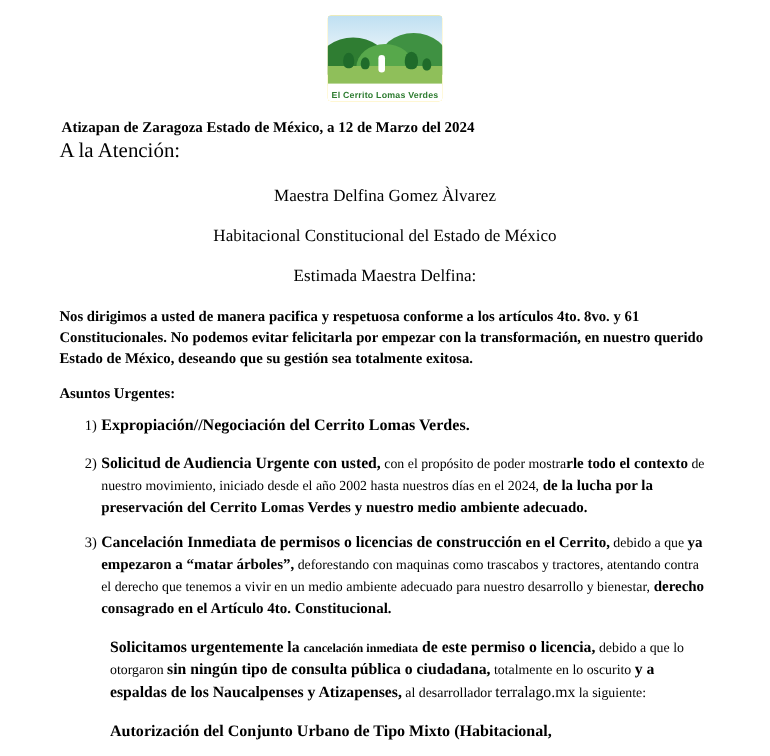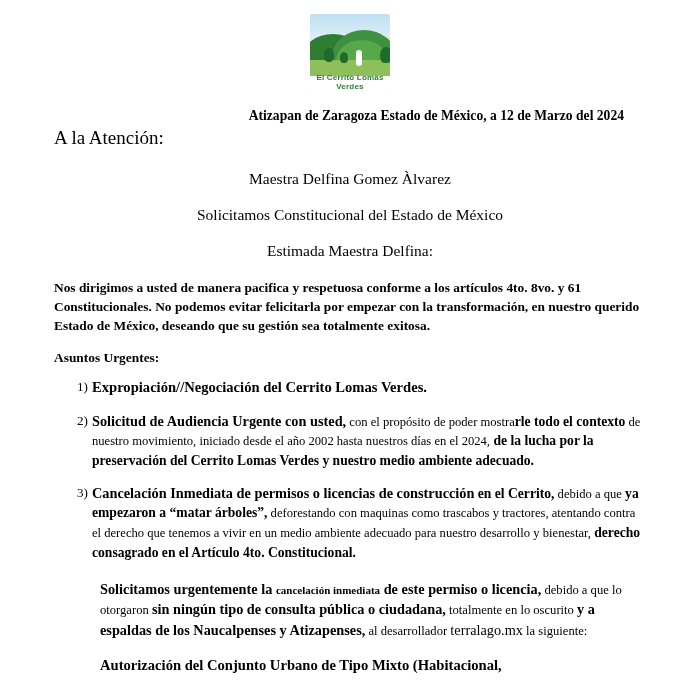--- a/index.html
+++ b/index.html
@@ -22,21 +22,21 @@
     box-sizing: border-box;
   }
   
   .logo-wrap {
     display: flex;
     justify-content: center;
     padding-top: 14px;
   }
   .logo {
     position: relative;
-    width: 80px;
+    width: 104px;
     height: 78px;
     border-radius: 3px;
     overflow: hidden;
     background: #fde047;
   }
   .logo .sky {
     position: absolute;
     left: 0; top: 0; right: 0; height: 46px;
     background: linear-gradient(#bfe0f2 0%, #e6f2f8 70%, #ffffff 100%);
   }
@@ -100,25 +100,24 @@
     letter-spacing: 0.2px;
   }
 
   
   .doc {
     padding: 0 56px 0 56px;
     font-size: 13.3px;
     line-height: 1.42;
   }
   .date-line {
-    text-align: right;
     font-weight: bold;
     font-size: 13.6px;
     margin-top: 14px;
-    margin-right: 20px;
+    margin-right: 4px;
   }
   .attention {
     font-weight: normal;
     font-size: 19px;
     margin-left: -2px;
   }
   .center-line {
     text-align: center;
     font-weight: normal;
     margin-top: 16px;
@@ -208,21 +207,21 @@
     </div>
   </div>
 
   <div class="doc">
 
     <div class="date-line">Atizapan de Zaragoza Estado de México, a 12 de Marzo del 2024</div>
 
     <div class="attention">A la Atención:</div>
 
     <div class="center-line c1">Maestra Delfina Gomez Àlvarez</div>
-    <div class="center-line c2">Solicitamos Constitucional del Estado de México</div>
+    <div class="center-line c2">Habitacional Constitucional del Estado de México</div>
     <div class="center-line c3">Estimada Maestra Delfina:</div>
 
     <div class="para">Nos dirigimos a usted de manera pacifica y respetuosa conforme a los artículos 4to. 8vo. y 61 Constitucionales. No podemos evitar felicitarla  por empezar con la transformación, en nuestro querido Estado de México, deseando que su gestión sea totalmente exitosa.</div>
 
     <div class="subject">Asuntos Urgentes:</div>
 
     <ol class="items">
 
       <li>
         <span class="num">1)</span>

